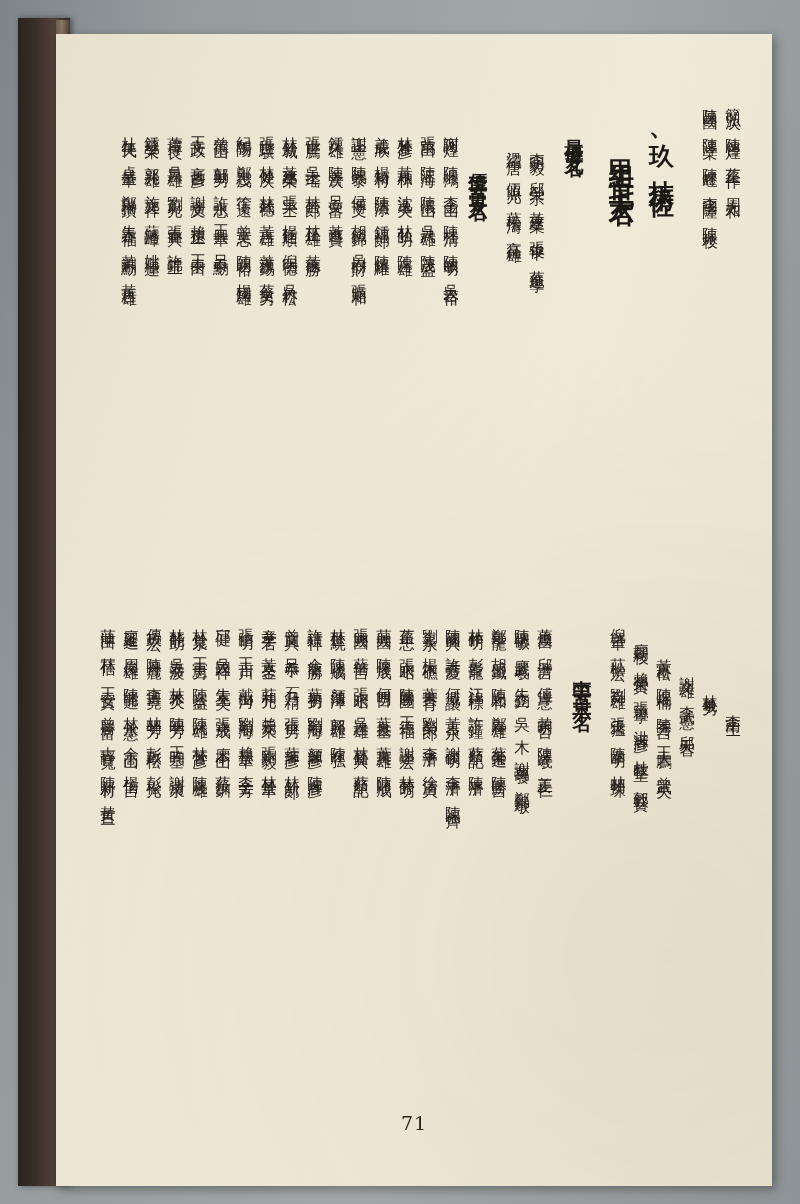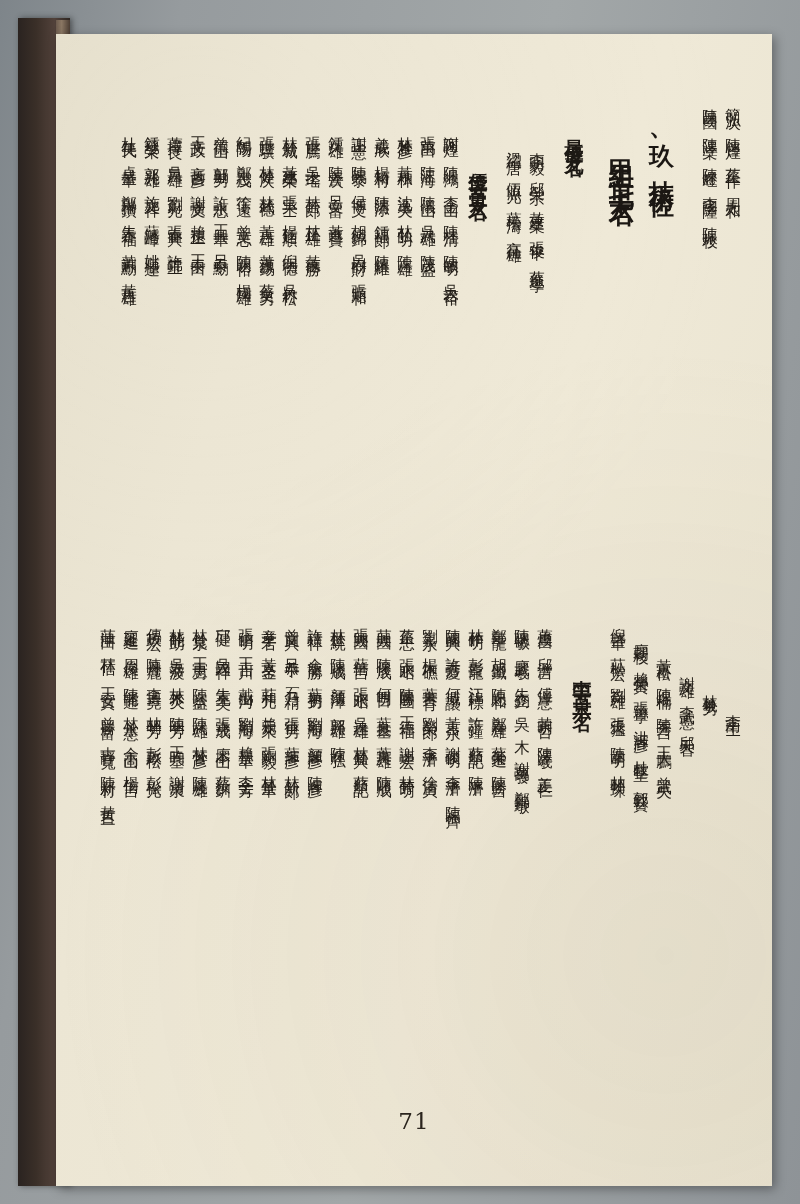--- a/index.html
+++ b/index.html
@@ -128,21 +128,21 @@
   .off-3 { margin-top: 44px; }
   .off-4 { margin-top: 62px; }
   .off-5 { margin-top: 80px; }
   .off-6 { margin-top: 100px; }
   #folio {
     position: absolute;
     bottom: 52px;
     left: 0;
     right: 0;
     text-align: center;
-    font-size: 23px;
+    font-size: 19px;
     font-family: "DejaVu Serif", serif;
     color: #2a241d;
     letter-spacing: 1px;
   }
   
   #grain {
     position: absolute;
     inset: 0;
     pointer-events: none;
     background:

